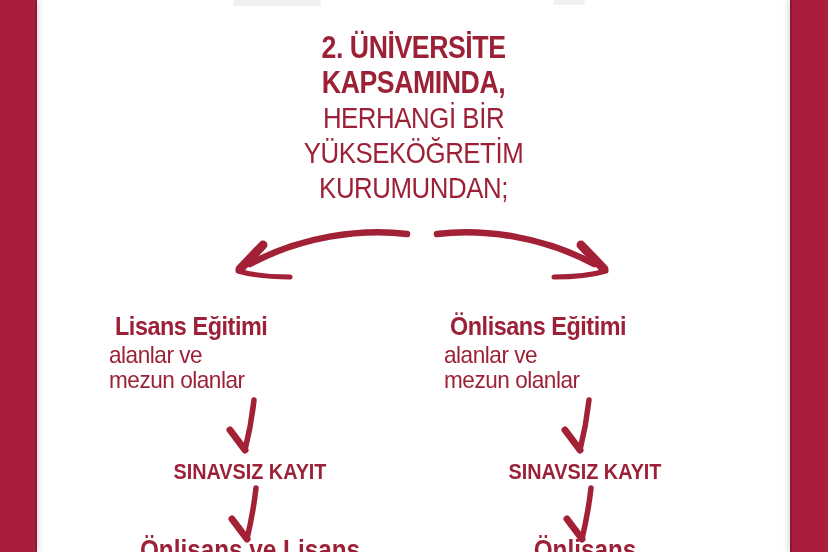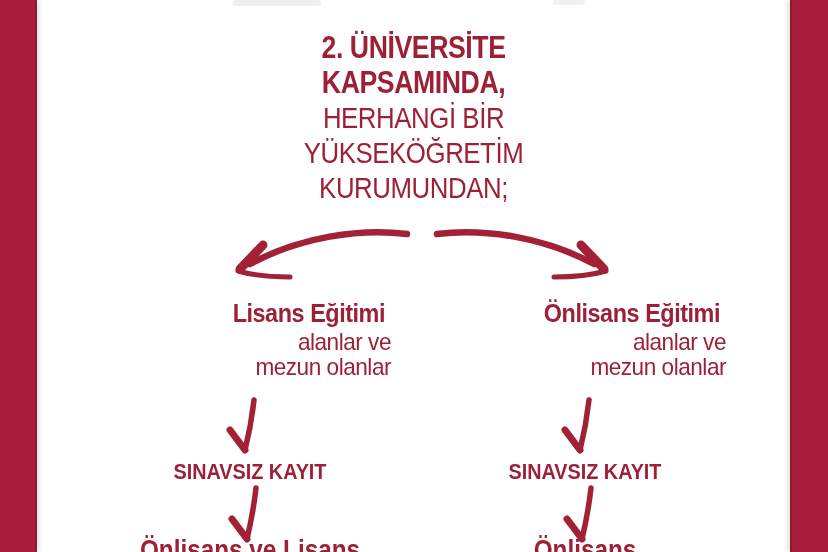--- a/index.html
+++ b/index.html
@@ -73,23 +73,23 @@
     position: absolute;
     left: 0;
     top: 0;
     width: 828px;
     height: 552px;
     pointer-events: none;
   }
   
   .branch-head {
     position: absolute;
-    top: 298px;
+    top: 311px;
     width: 300px;
-    text-align: right;
+    text-align: left;
   }
   .branch-head.left  { left: 100px; }
   .branch-head.right { left: 435px; }
   .branch-heading {
     font-size: 26px;
     line-height: 31px;
     font-weight: 700;
     letter-spacing: -0.5px;
   }
   .branch-sub {

